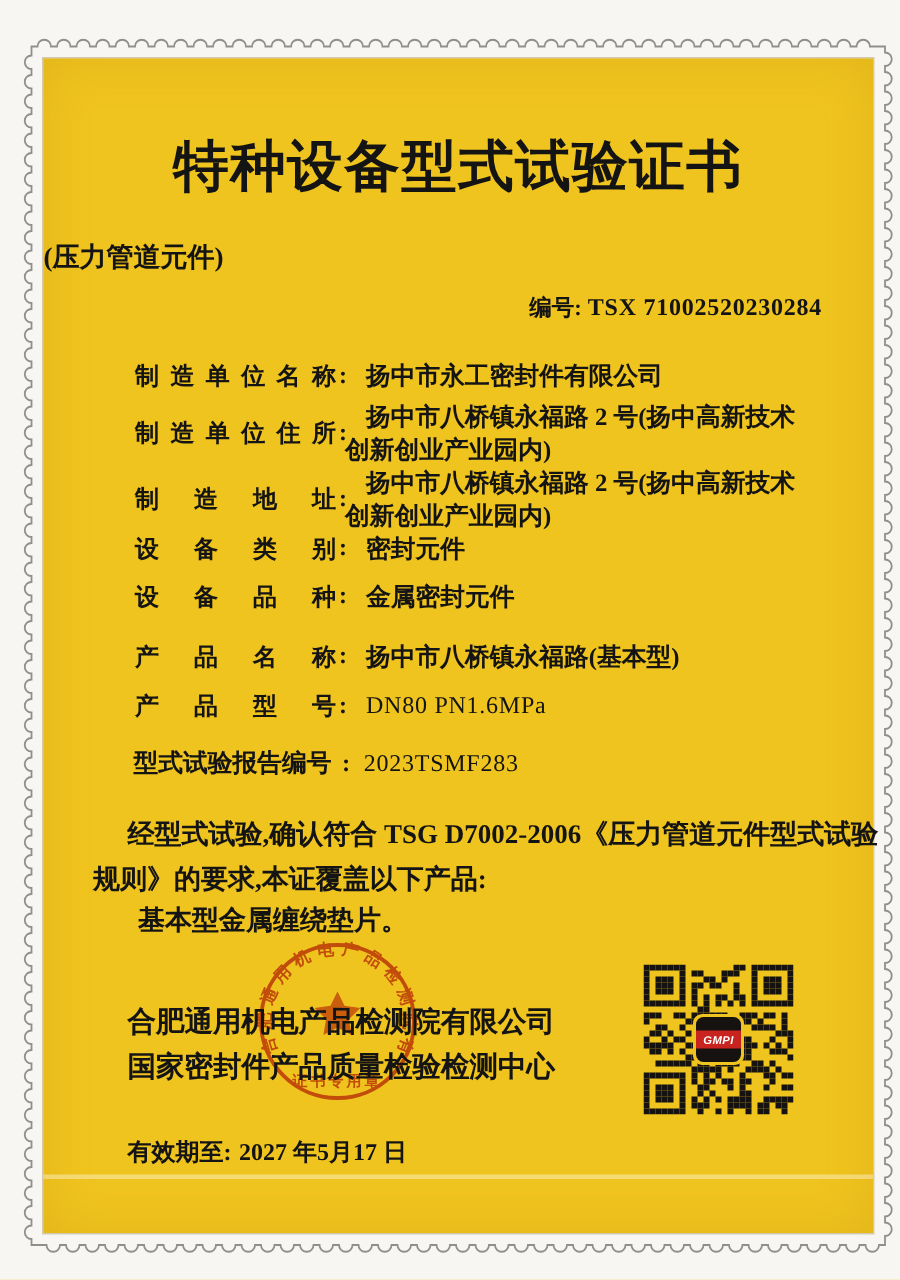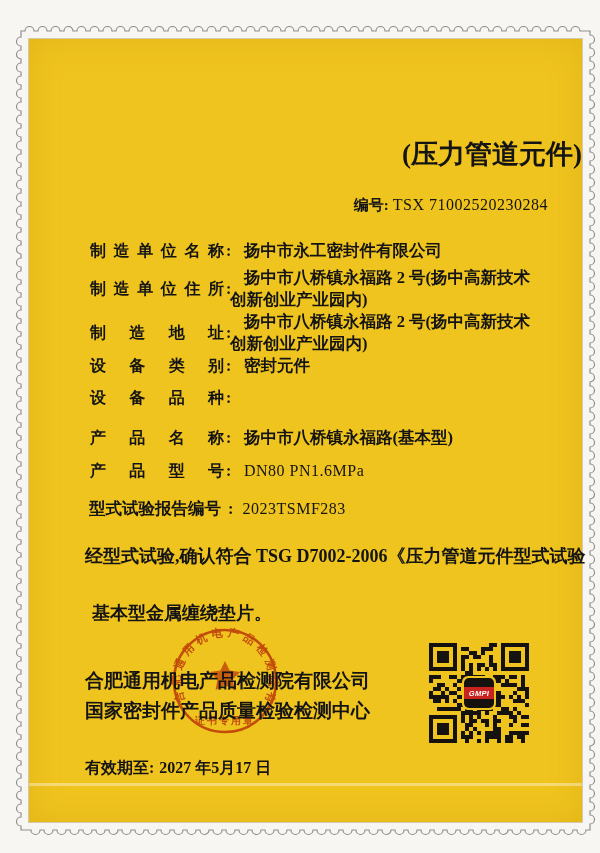--- a/index.html
+++ b/index.html
@@ -16,28 +16,28 @@
     position:absolute;left:29px;top:39px;width:553px;height:783px;
     background:#f0c41e;
     box-shadow: inset 0 0 34px rgba(150,95,0,.15), 0 0 0 1px rgba(120,85,0,.28);
   }
 
   .title{
     position:absolute;top:52px;left:0;width:100%;margin:0;
     text-align:center;font-size:37px;line-height:42px;font-weight:bold;letter-spacing:1px;
   }
   .subtitle{
-    position:absolute;top:100px;left:0;width:100%;margin:0;
-    text-align:right;font-size:27px;line-height:30px;font-weight:bold;
+    position:absolute;top:117px;left:0;width:100%;margin:0;
+    text-align:left;font-size:18px;line-height:30px;font-weight:bold;
   }
   .number-line{
     position:absolute;top:157px;right:34px;
     font-size:15px;font-weight:bold;
   }
-  .number-line .num{font-weight:normal;font-size:16px;margin-left:4px;letter-spacing:.5px;}
+  .number-line .num{font-weight:bold;font-size:16px;margin-left:4px;letter-spacing:.5px;}
 
   .frow{position:absolute;display:flex;align-items:center;left:61px;}
   .frow:nth-child(1){top:201px;height:22px;}
   .frow:nth-child(2){top:228px;height:44px;}
   .frow:nth-child(3){top:272px;height:44px;}
   .frow:nth-child(4){top:316px;height:22px;}
   .frow:nth-child(5){top:348px;height:22px;}
   .frow:nth-child(6){top:388px;height:22px;}
   .frow:nth-child(7){top:421px;height:22px;}
   .flabel{
@@ -84,20 +84,21 @@
 <body>
 
 <div class="page">
 
   <svg id="scallop" viewBox="0 0 600 853" xmlns="http://www.w3.org/2000/svg">
     <path id="scallop-path" d="M 21 31 l 4 0 a 4.5 4.5 0 0 1 9 0 l 4 0 a 4.5 4.5 0 0 1 9 0 l 4 0 a 4.5 4.5 0 0 1 9 0 l 4 0 a 4.5 4.5 0 0 1 9 0 l 4 0 a 4.5 4.5 0 0 1 9 0 l 4 0 a 4.5 4.5 0 0 1 9 0 l 4 0 a 4.5 4.5 0 0 1 9 0 l 4 0 a 4.5 4.5 0 0 1 9 0 l 4 0 a 4.5 4.5 0 0 1 9 0 l 4 0 a 4.5 4.5 0 0 1 9 0 l 4 0 a 4.5 4.5 0 0 1 9 0 l 4 0 a 4.5 4.5 0 0 1 9 0 l 4 0 a 4.5 4.5 0 0 1 9 0 l 4 0 a 4.5 4.5 0 0 1 9 0 l 4 0 a 4.5 4.5 0 0 1 9 0 l 4 0 a 4.5 4.5 0 0 1 9 0 l 4 0 a 4.5 4.5 0 0 1 9 0 l 4 0 a 4.5 4.5 0 0 1 9 0 l 4 0 a 4.5 4.5 0 0 1 9 0 l 4 0 a 4.5 4.5 0 0 1 9 0 l 4 0 a 4.5 4.5 0 0 1 9 0 l 4 0 a 4.5 4.5 0 0 1 9 0 l 4 0 a 4.5 4.5 0 0 1 9 0 l 4 0 a 4.5 4.5 0 0 1 9 0 l 4 0 a 4.5 4.5 0 0 1 9 0 l 4 0 a 4.5 4.5 0 0 1 9 0 l 4 0 a 4.5 4.5 0 0 1 9 0 l 4 0 a 4.5 4.5 0 0 1 9 0 l 4 0 a 4.5 4.5 0 0 1 9 0 l 4 0 a 4.5 4.5 0 0 1 9 0 l 4 0 a 4.5 4.5 0 0 1 9 0 l 4 0 a 4.5 4.5 0 0 1 9 0 l 4 0 a 4.5 4.5 0 0 1 9 0 l 4 0 a 4.5 4.5 0 0 1 9 0 l 4 0 a 4.5 4.5 0 0 1 9 0 l 4 0 a 4.5 4.5 0 0 1 9 0 l 4 0 a 4.5 4.5 0 0 1 9 0 l 4 0 a 4.5 4.5 0 0 1 9 0 l 4 0 a 4.5 4.5 0 0 1 9 0 l 4 0 a 4.5 4.5 0 0 1 9 0 l 4 0 a 4.5 4.5 0 0 1 9 0 l 4 0 a 4.5 4.5 0 0 1 9 0 l 4 0 a 4.5 4.5 0 0 1 9 0 L 590 31 l 0 4 a 4.5 4.5 0 0 1 0 9 l 0 4 a 4.5 4.5 0 0 1 0 9 l 0 4 a 4.5 4.5 0 0 1 0 9 l 0 4 a 4.5 4.5 0 0 1 0 9 l 0 4 a 4.5 4.5 0 0 1 0 9 l 0 4 a 4.5 4.5 0 0 1 0 9 l 0 4 a 4.5 4.5 0 0 1 0 9 l 0 4 a 4.5 4.5 0 0 1 0 9 l 0 4 a 4.5 4.5 0 0 1 0 9 l 0 4 a 4.5 4.5 0 0 1 0 9 l 0 4 a 4.5 4.5 0 0 1 0 9 l 0 4 a 4.5 4.5 0 0 1 0 9 l 0 4 a 4.5 4.5 0 0 1 0 9 l 0 4 a 4.5 4.5 0 0 1 0 9 l 0 4 a 4.5 4.5 0 0 1 0 9 l 0 4 a 4.5 4.5 0 0 1 0 9 l 0 4 a 4.5 4.5 0 0 1 0 9 l 0 4 a 4.5 4.5 0 0 1 0 9 l 0 4 a 4.5 4.5 0 0 1 0 9 l 0 4 a 4.5 4.5 0 0 1 0 9 l 0 4 a 4.5 4.5 0 0 1 0 9 l 0 4 a 4.5 4.5 0 0 1 0 9 l 0 4 a 4.5 4.5 0 0 1 0 9 l 0 4 a 4.5 4.5 0 0 1 0 9 l 0 4 a 4.5 4.5 0 0 1 0 9 l 0 4 a 4.5 4.5 0 0 1 0 9 l 0 4 a 4.5 4.5 0 0 1 0 9 l 0 4 a 4.5 4.5 0 0 1 0 9 l 0 4 a 4.5 4.5 0 0 1 0 9 l 0 4 a 4.5 4.5 0 0 1 0 9 l 0 4 a 4.5 4.5 0 0 1 0 9 l 0 4 a 4.5 4.5 0 0 1 0 9 l 0 4 a 4.5 4.5 0 0 1 0 9 l 0 4 a 4.5 4.5 0 0 1 0 9 l 0 4 a 4.5 4.5 0 0 1 0 9 l 0 4 a 4.5 4.5 0 0 1 0 9 l 0 4 a 4.5 4.5 0 0 1 0 9 l 0 4 a 4.5 4.5 0 0 1 0 9 l 0 4 a 4.5 4.5 0 0 1 0 9 l 0 4 a 4.5 4.5 0 0 1 0 9 l 0 4 a 4.5 4.5 0 0 1 0 9 l 0 4 a 4.5 4.5 0 0 1 0 9 l 0 4 a 4.5 4.5 0 0 1 0 9 l 0 4 a 4.5 4.5 0 0 1 0 9 l 0 4 a 4.5 4.5 0 0 1 0 9 l 0 4 a 4.5 4.5 0 0 1 0 9 l 0 4 a 4.5 4.5 0 0 1 0 9 l 0 4 a 4.5 4.5 0 0 1 0 9 l 0 4 a 4.5 4.5 0 0 1 0 9 l 0 4 a 4.5 4.5 0 0 1 0 9 l 0 4 a 4.5 4.5 0 0 1 0 9 l 0 4 a 4.5 4.5 0 0 1 0 9 l 0 4 a 4.5 4.5 0 0 1 0 9 l 0 4 a 4.5 4.5 0 0 1 0 9 l 0 4 a 4.5 4.5 0 0 1 0 9 l 0 4 a 4.5 4.5 0 0 1 0 9 l 0 4 a 4.5 4.5 0 0 1 0 9 l 0 4 a 4.5 4.5 0 0 1 0 9 l 0 4 a 4.5 4.5 0 0 1 0 9 l 0 4 a 4.5 4.5 0 0 1 0 9 l 0 4 a 4.5 4.5 0 0 1 0 9 L 590 830 l -4 0 a 4.5 4.5 0 0 1 -9 0 l -4 0 a 4.5 4.5 0 0 1 -9 0 l -4 0 a 4.5 4.5 0 0 1 -9 0 l -4 0 a 4.5 4.5 0 0 1 -9 0 l -4 0 a 4.5 4.5 0 0 1 -9 0 l -4 0 a 4.5 4.5 0 0 1 -9 0 l -4 0 a 4.5 4.5 0 0 1 -9 0 l -4 0 a 4.5 4.5 0 0 1 -9 0 l -4 0 a 4.5 4.5 0 0 1 -9 0 l -4 0 a 4.5 4.5 0 0 1 -9 0 l -4 0 a 4.5 4.5 0 0 1 -9 0 l -4 0 a 4.5 4.5 0 0 1 -9 0 l -4 0 a 4.5 4.5 0 0 1 -9 0 l -4 0 a 4.5 4.5 0 0 1 -9 0 l -4 0 a 4.5 4.5 0 0 1 -9 0 l -4 0 a 4.5 4.5 0 0 1 -9 0 l -4 0 a 4.5 4.5 0 0 1 -9 0 l -4 0 a 4.5 4.5 0 0 1 -9 0 l -4 0 a 4.5 4.5 0 0 1 -9 0 l -4 0 a 4.5 4.5 0 0 1 -9 0 l -4 0 a 4.5 4.5 0 0 1 -9 0 l -4 0 a 4.5 4.5 0 0 1 -9 0 l -4 0 a 4.5 4.5 0 0 1 -9 0 l -4 0 a 4.5 4.5 0 0 1 -9 0 l -4 0 a 4.5 4.5 0 0 1 -9 0 l -4 0 a 4.5 4.5 0 0 1 -9 0 l -4 0 a 4.5 4.5 0 0 1 -9 0 l -4 0 a 4.5 4.5 0 0 1 -9 0 l -4 0 a 4.5 4.5 0 0 1 -9 0 l -4 0 a 4.5 4.5 0 0 1 -9 0 l -4 0 a 4.5 4.5 0 0 1 -9 0 l -4 0 a 4.5 4.5 0 0 1 -9 0 l -4 0 a 4.5 4.5 0 0 1 -9 0 l -4 0 a 4.5 4.5 0 0 1 -9 0 l -4 0 a 4.5 4.5 0 0 1 -9 0 l -4 0 a 4.5 4.5 0 0 1 -9 0 l -4 0 a 4.5 4.5 0 0 1 -9 0 l -4 0 a 4.5 4.5 0 0 1 -9 0 l -4 0 a 4.5 4.5 0 0 1 -9 0 l -4 0 a 4.5 4.5 0 0 1 -9 0 l -4 0 a 4.5 4.5 0 0 1 -9 0 l -4 0 a 4.5 4.5 0 0 1 -9 0 l -4 0 a 4.5 4.5 0 0 1 -9 0 L 21 830 l 0 -4 a 4.5 4.5 0 0 1 0 -9 l 0 -4 a 4.5 4.5 0 0 1 0 -9 l 0 -4 a 4.5 4.5 0 0 1 0 -9 l 0 -4 a 4.5 4.5 0 0 1 0 -9 l 0 -4 a 4.5 4.5 0 0 1 0 -9 l 0 -4 a 4.5 4.5 0 0 1 0 -9 l 0 -4 a 4.5 4.5 0 0 1 0 -9 l 0 -4 a 4.5 4.5 0 0 1 0 -9 l 0 -4 a 4.5 4.5 0 0 1 0 -9 l 0 -4 a 4.5 4.5 0 0 1 0 -9 l 0 -4 a 4.5 4.5 0 0 1 0 -9 l 0 -4 a 4.5 4.5 0 0 1 0 -9 l 0 -4 a 4.5 4.5 0 0 1 0 -9 l 0 -4 a 4.5 4.5 0 0 1 0 -9 l 0 -4 a 4.5 4.5 0 0 1 0 -9 l 0 -4 a 4.5 4.5 0 0 1 0 -9 l 0 -4 a 4.5 4.5 0 0 1 0 -9 l 0 -4 a 4.5 4.5 0 0 1 0 -9 l 0 -4 a 4.5 4.5 0 0 1 0 -9 l 0 -4 a 4.5 4.5 0 0 1 0 -9 l 0 -4 a 4.5 4.5 0 0 1 0 -9 l 0 -4 a 4.5 4.5 0 0 1 0 -9 l 0 -4 a 4.5 4.5 0 0 1 0 -9 l 0 -4 a 4.5 4.5 0 0 1 0 -9 l 0 -4 a 4.5 4.5 0 0 1 0 -9 l 0 -4 a 4.5 4.5 0 0 1 0 -9 l 0 -4 a 4.5 4.5 0 0 1 0 -9 l 0 -4 a 4.5 4.5 0 0 1 0 -9 l 0 -4 a 4.5 4.5 0 0 1 0 -9 l 0 -4 a 4.5 4.5 0 0 1 0 -9 l 0 -4 a 4.5 4.5 0 0 1 0 -9 l 0 -4 a 4.5 4.5 0 0 1 0 -9 l 0 -4 a 4.5 4.5 0 0 1 0 -9 l 0 -4 a 4.5 4.5 0 0 1 0 -9 l 0 -4 a 4.5 4.5 0 0 1 0 -9 l 0 -4 a 4.5 4.5 0 0 1 0 -9 l 0 -4 a 4.5 4.5 0 0 1 0 -9 l 0 -4 a 4.5 4.5 0 0 1 0 -9 l 0 -4 a 4.5 4.5 0 0 1 0 -9 l 0 -4 a 4.5 4.5 0 0 1 0 -9 l 0 -4 a 4.5 4.5 0 0 1 0 -9 l 0 -4 a 4.5 4.5 0 0 1 0 -9 l 0 -4 a 4.5 4.5 0 0 1 0 -9 l 0 -4 a 4.5 4.5 0 0 1 0 -9 l 0 -4 a 4.5 4.5 0 0 1 0 -9 l 0 -4 a 4.5 4.5 0 0 1 0 -9 l 0 -4 a 4.5 4.5 0 0 1 0 -9 l 0 -4 a 4.5 4.5 0 0 1 0 -9 l 0 -4 a 4.5 4.5 0 0 1 0 -9 l 0 -4 a 4.5 4.5 0 0 1 0 -9 l 0 -4 a 4.5 4.5 0 0 1 0 -9 l 0 -4 a 4.5 4.5 0 0 1 0 -9 l 0 -4 a 4.5 4.5 0 0 1 0 -9 l 0 -4 a 4.5 4.5 0 0 1 0 -9 l 0 -4 a 4.5 4.5 0 0 1 0 -9 l 0 -4 a 4.5 4.5 0 0 1 0 -9 l 0 -4 a 4.5 4.5 0 0 1 0 -9 l 0 -4 a 4.5 4.5 0 0 1 0 -9 l 0 -4 a 4.5 4.5 0 0 1 0 -9 l 0 -4 a 4.5 4.5 0 0 1 0 -9 l 0 -4 a 4.5 4.5 0 0 1 0 -9 Z" fill="none" stroke="#8f8f8f" stroke-width="1.2"></path>
   </svg>
 
   <div class="cert">
 
+    <h1 class="title">特种设备型式试验证书</h1>
     <h2 class="subtitle">(压力管道元件)</h2>
 
     <div class="number-line">
       <span>编号:</span><span class="num">TSX 71002520230284</span>
     </div>
 
     <div id="fields">
         <div class="frow">
           <span class="flabel">
             <i>制</i>
@@ -153,20 +154,23 @@
           </span>
         </div>
         <div class="frow">
           <span class="flabel">
             <i>设</i>
             <i>备</i>
             <i>品</i>
             <i>种</i>
           </span>
           <span class="fcolon">:</span>
+          <span class="fvalue">
+            <div>金属密封元件</div>
+          </span>
         </div>
         <div class="frow">
           <span class="flabel">
             <i>产</i>
             <i>品</i>
             <i>名</i>
             <i>称</i>
           </span>
           <span class="fcolon">:</span>
           <span class="fvalue">
@@ -185,20 +189,21 @@
             <div>DN80 PN1.6MPa</div>
           </span>
         </div>
       </div>
 
     <div class="report-line">
       <span>型式试验报告编号</span><span class="rcolon">:</span><span class="rvalue">2023TSMF283</span>
     </div>
 
     <div class="st-line st1">经型式试验,确认符合 TSG D7002-2006《压力管道元件型式试验</div>
+    <div class="st-line st2">规则》的要求,本证覆盖以下产品:</div>
     <div class="st-line st3">基本型金属缠绕垫片。</div>
 
     <svg class="stamp" viewBox="-66 -66 132 132" xmlns="http://www.w3.org/2000/svg">
       <defs>
         <path id="ringPath" d="M -40 20 A 44.7 44.7 0 1 1 40 20" fill="none"></path>
       </defs>
       <circle cx="0" cy="0" r="51" fill="none" stroke="#c23a27" stroke-width="2.6"></circle>
       <path transform="translate(0,-4)" fill="#c23a27" fill-opacity="0.85" d="M0,-16 L4.7,-6.5 L15.2,-5 L7.6,2.5 L9.4,13 L0,8 L-9.4,13 L-7.6,2.5 L-15.2,-5 L-4.7,-6.5 Z"></path>
       <text class="ring-text">
         <textPath href="#ringPath">合肥通用机电产品检测院有限公司</textPath>

